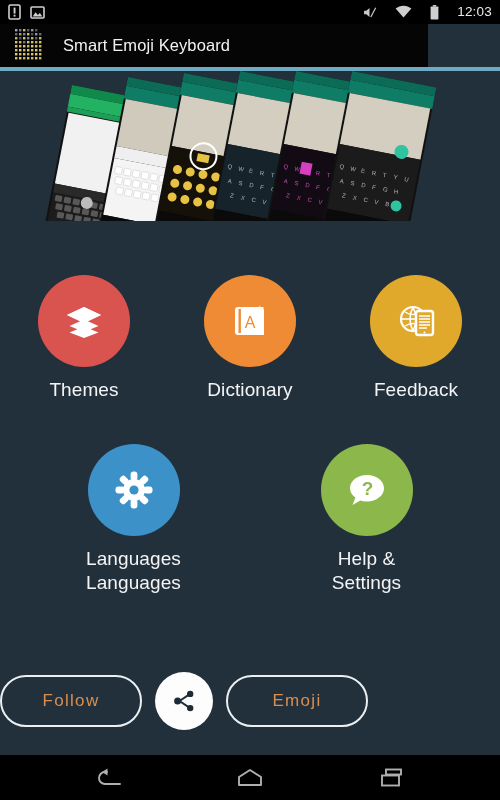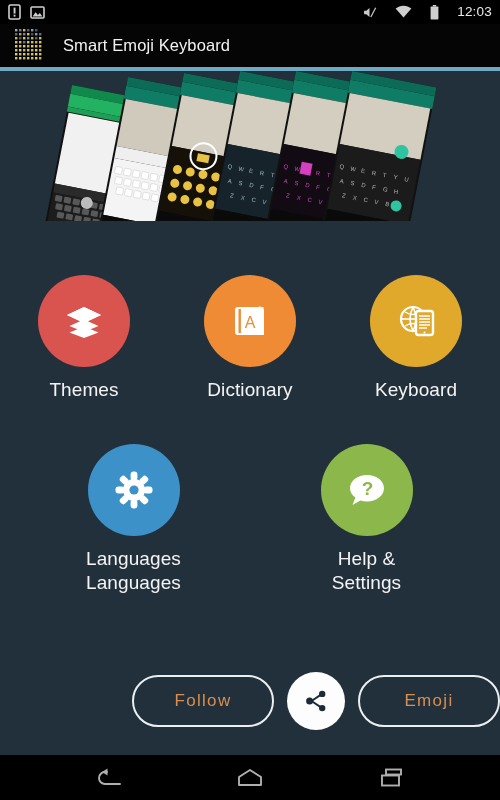--- a/index.html
+++ b/index.html
@@ -17,21 +17,21 @@
     background:#000;display:flex;align-items:center;
     box-sizing:border-box;padding:0 8px;
   }
   .sb-left{display:flex;align-items:center;gap:9px;}
   .sb-right{margin-left:auto;display:flex;gap:18px;}
   .sb-ico{display:block;}
   .sb-clock{color:#e8e8e8;font-size:13.5px;letter-spacing:.2px;line-height:1;}
 
   
   .titlebar{
-    position:absolute;top:24px;left:0;width:500px;height:43px;
+    position:absolute;top:24px;left:0;width:428px;height:43px;
     background:#050505;display:flex;align-items:center;padding-left:12px;
     box-sizing:border-box;
   }
   .app-icon{width:35px;height:38px;display:block;}
   .app-title{color:#f2f2f2;font-size:16.5px;margin-left:16px;letter-spacing:.1px;}
   .accent-line{
     position:absolute;top:67px;left:0;width:500px;height:4px;background:#6eaac4;
   }
 
   
@@ -62,21 +62,21 @@
   .cap{
     color:#f4f4f4;font-size:19px;text-align:center;margin-top:11px;
     line-height:1.25;letter-spacing:.1px;
   }
   .row2{margin-top:42px;}
   .row2 .cell{width:233px;}
 
   
   .actions{
     position:absolute;bottom:68px;left:0;width:500px;height:62px;
-    display:flex;align-items:center;justify-content:flex-end;gap:13px;
+    display:flex;align-items:center;justify-content:flex-start;gap:13px;
   }
   .pill{
     width:142px;height:52px;border:2px solid #eaeff2;border-radius:26px;
     display:flex;align-items:center;justify-content:center;
     color:#d98e4f;font-size:17px;letter-spacing:1.3px;background:transparent;
     box-sizing:border-box;
   }
   .share-btn{
     width:58px;height:58px;border-radius:50%;background:#fdfdfd;
     display:flex;align-items:center;justify-content:center;
@@ -450,21 +450,21 @@
             <g stroke="#ffffff" stroke-width="1.5">
               <line x1="25" y1="17" x2="36" y2="17"></line>
               <line x1="25" y1="20" x2="36" y2="20"></line>
               <line x1="25" y1="23" x2="36" y2="23"></line>
               <line x1="25" y1="26" x2="36" y2="26"></line>
               <line x1="25" y1="29" x2="33" y2="29"></line>
             </g>
             <circle cx="30.5" cy="33.4" r="1" fill="#ffffff"></circle>
           </svg>
         </div>
-        <div class="cap">Keyboard</div>
+        <div class="cap">Feedback</div>
       </div>
 
     </div>
 
     <div class="row row2">
 
       <div class="cell">
         <div class="circle c-settings">
           <svg width="42" height="42" viewBox="0 0 42 42">
             <g fill="#ffffff">

